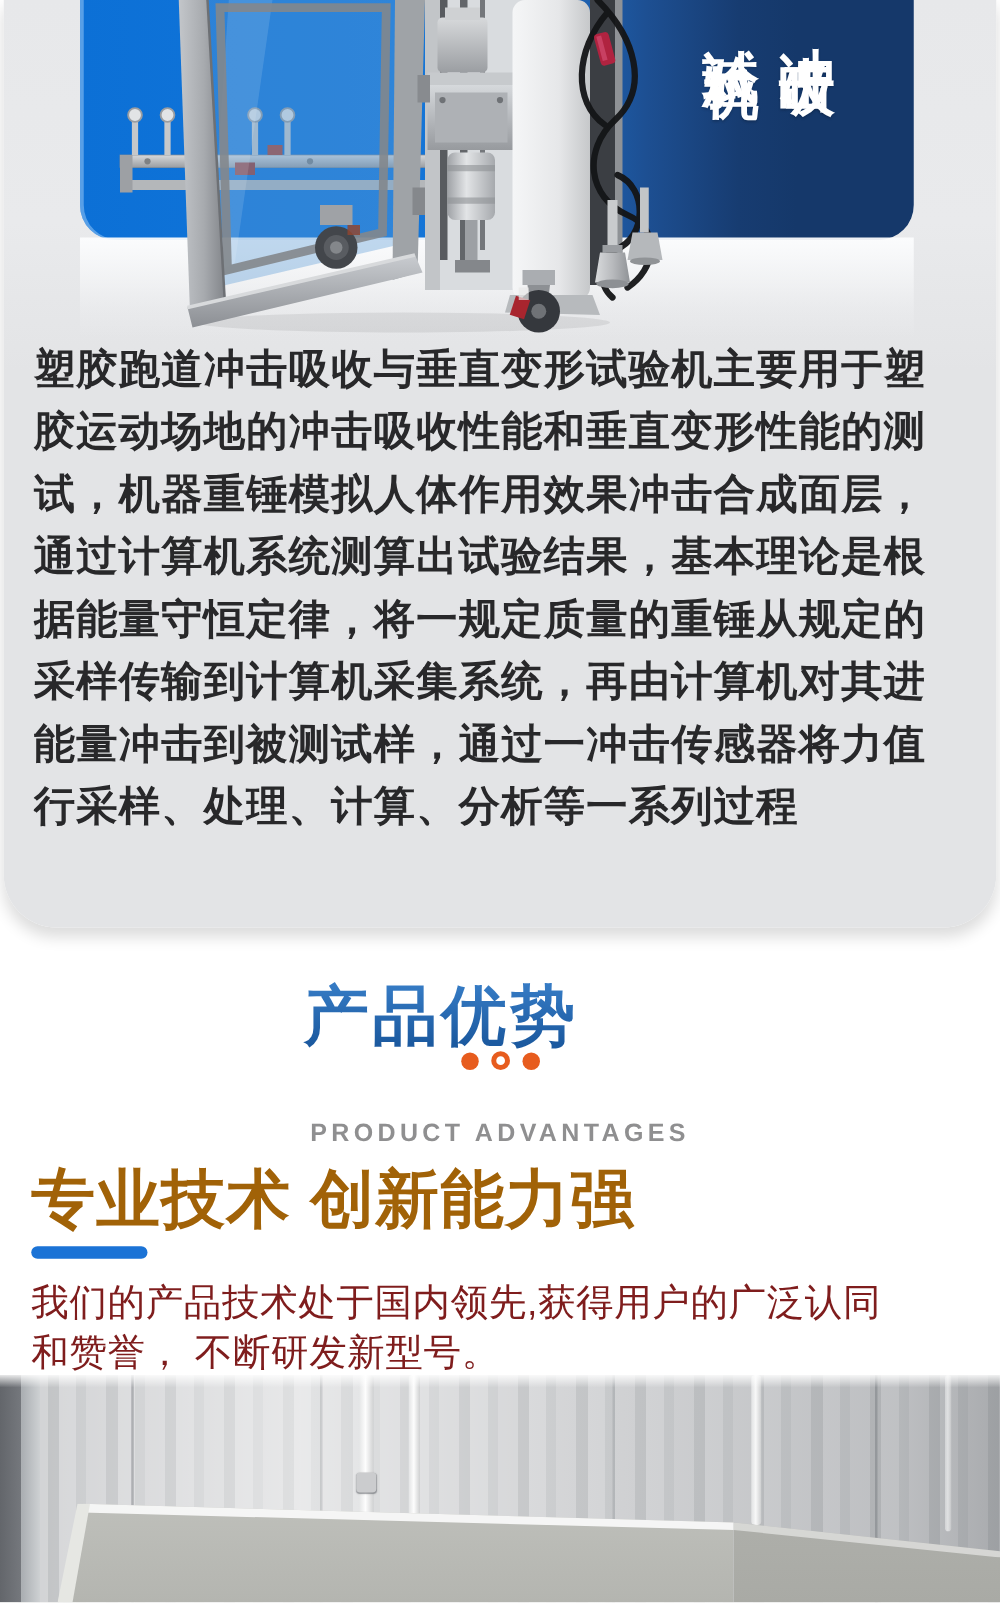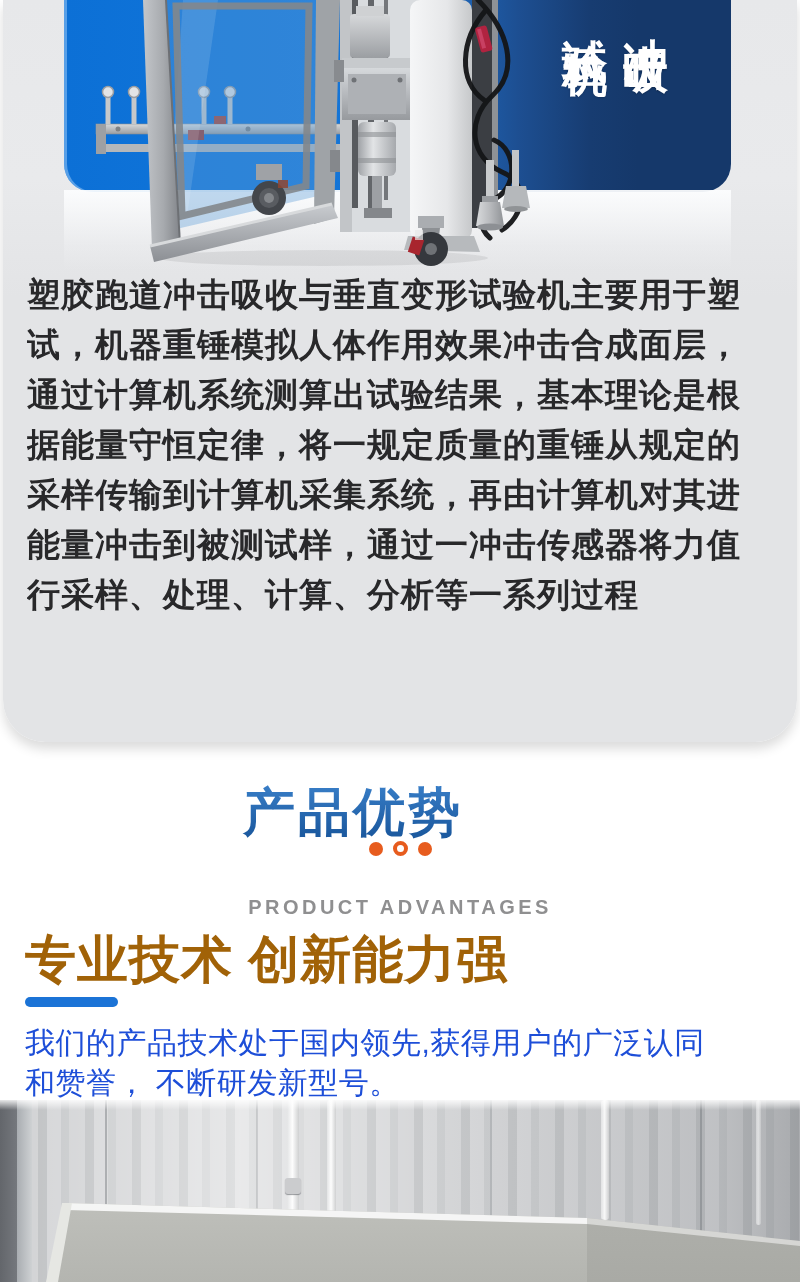--- a/index.html
+++ b/index.html
@@ -78,21 +78,21 @@
     position:absolute;left:25px;top:926px;width:760px;
     color:#a16207;font-size:51px;font-weight:800;letter-spacing:1px;
     white-space:nowrap;
   }
   .accent-bar{
     position:absolute;left:25px;top:997px;width:93px;height:10px;
     border-radius:5px;background:#1b73d6;
   }
   .feature-desc{
     position:absolute;left:25px;top:1023px;width:760px;
-    color:#1d4ed8;font-size:30px;font-weight:500;letter-spacing:0.5px;
+    color:#7f1d1d;font-size:30px;font-weight:500;letter-spacing:0.5px;
     line-height:40px;overflow:hidden;
   }
   .desc-line{white-space:nowrap;}
 
   
   .photo{
     position:absolute;left:0;top:1100px;width:800px;height:182px;overflow:hidden;
     background:
       linear-gradient(90deg, rgba(255,255,255,0) 0%, rgba(255,255,255,0.5) 30%,
         rgba(255,255,255,0.15) 52%, rgba(122,126,131,0.22) 90%, rgba(96,100,105,0.35) 100%),
@@ -268,20 +268,21 @@
         <polygon points="392,202 412,202 416,226 388,226" fill="url(#gFoot)"></polygon>
         <ellipse cx="402" cy="227" rx="13" ry="3.5" fill="#8d9094"></ellipse>
         <rect x="424" y="150" width="7" height="36" fill="#c3c5c7"></rect>
         <polygon points="418,186 438,186 442,208 414,208" fill="#b5b8bb"></polygon>
         <ellipse cx="428" cy="209" rx="12" ry="3" fill="#909396"></ellipse>
       </g>
     </svg>
 
     <div class="intro">
       <div class="intro-line">塑胶跑道冲击吸收与垂直变形试验机主要用于塑</div>
+      <div class="intro-line">胶运动场地的冲击吸收性能和垂直变形性能的测</div>
       <div class="intro-line">试，机器重锤模拟人体作用效果冲击合成面层，</div>
       <div class="intro-line">通过计算机系统测算出试验结果，基本理论是根</div>
       <div class="intro-line">据能量守恒定律，将一规定质量的重锤从规定的</div>
       <div class="intro-line">采样传输到计算机采集系统，再由计算机对其进</div>
       <div class="intro-line">能量冲击到被测试样，通过一冲击传感器将力值</div>
       <div class="intro-line">行采样、处理、计算、分析等一系列过程</div>
     </div>
   </div>
 
   <div class="adv-title">产品优势</div>

